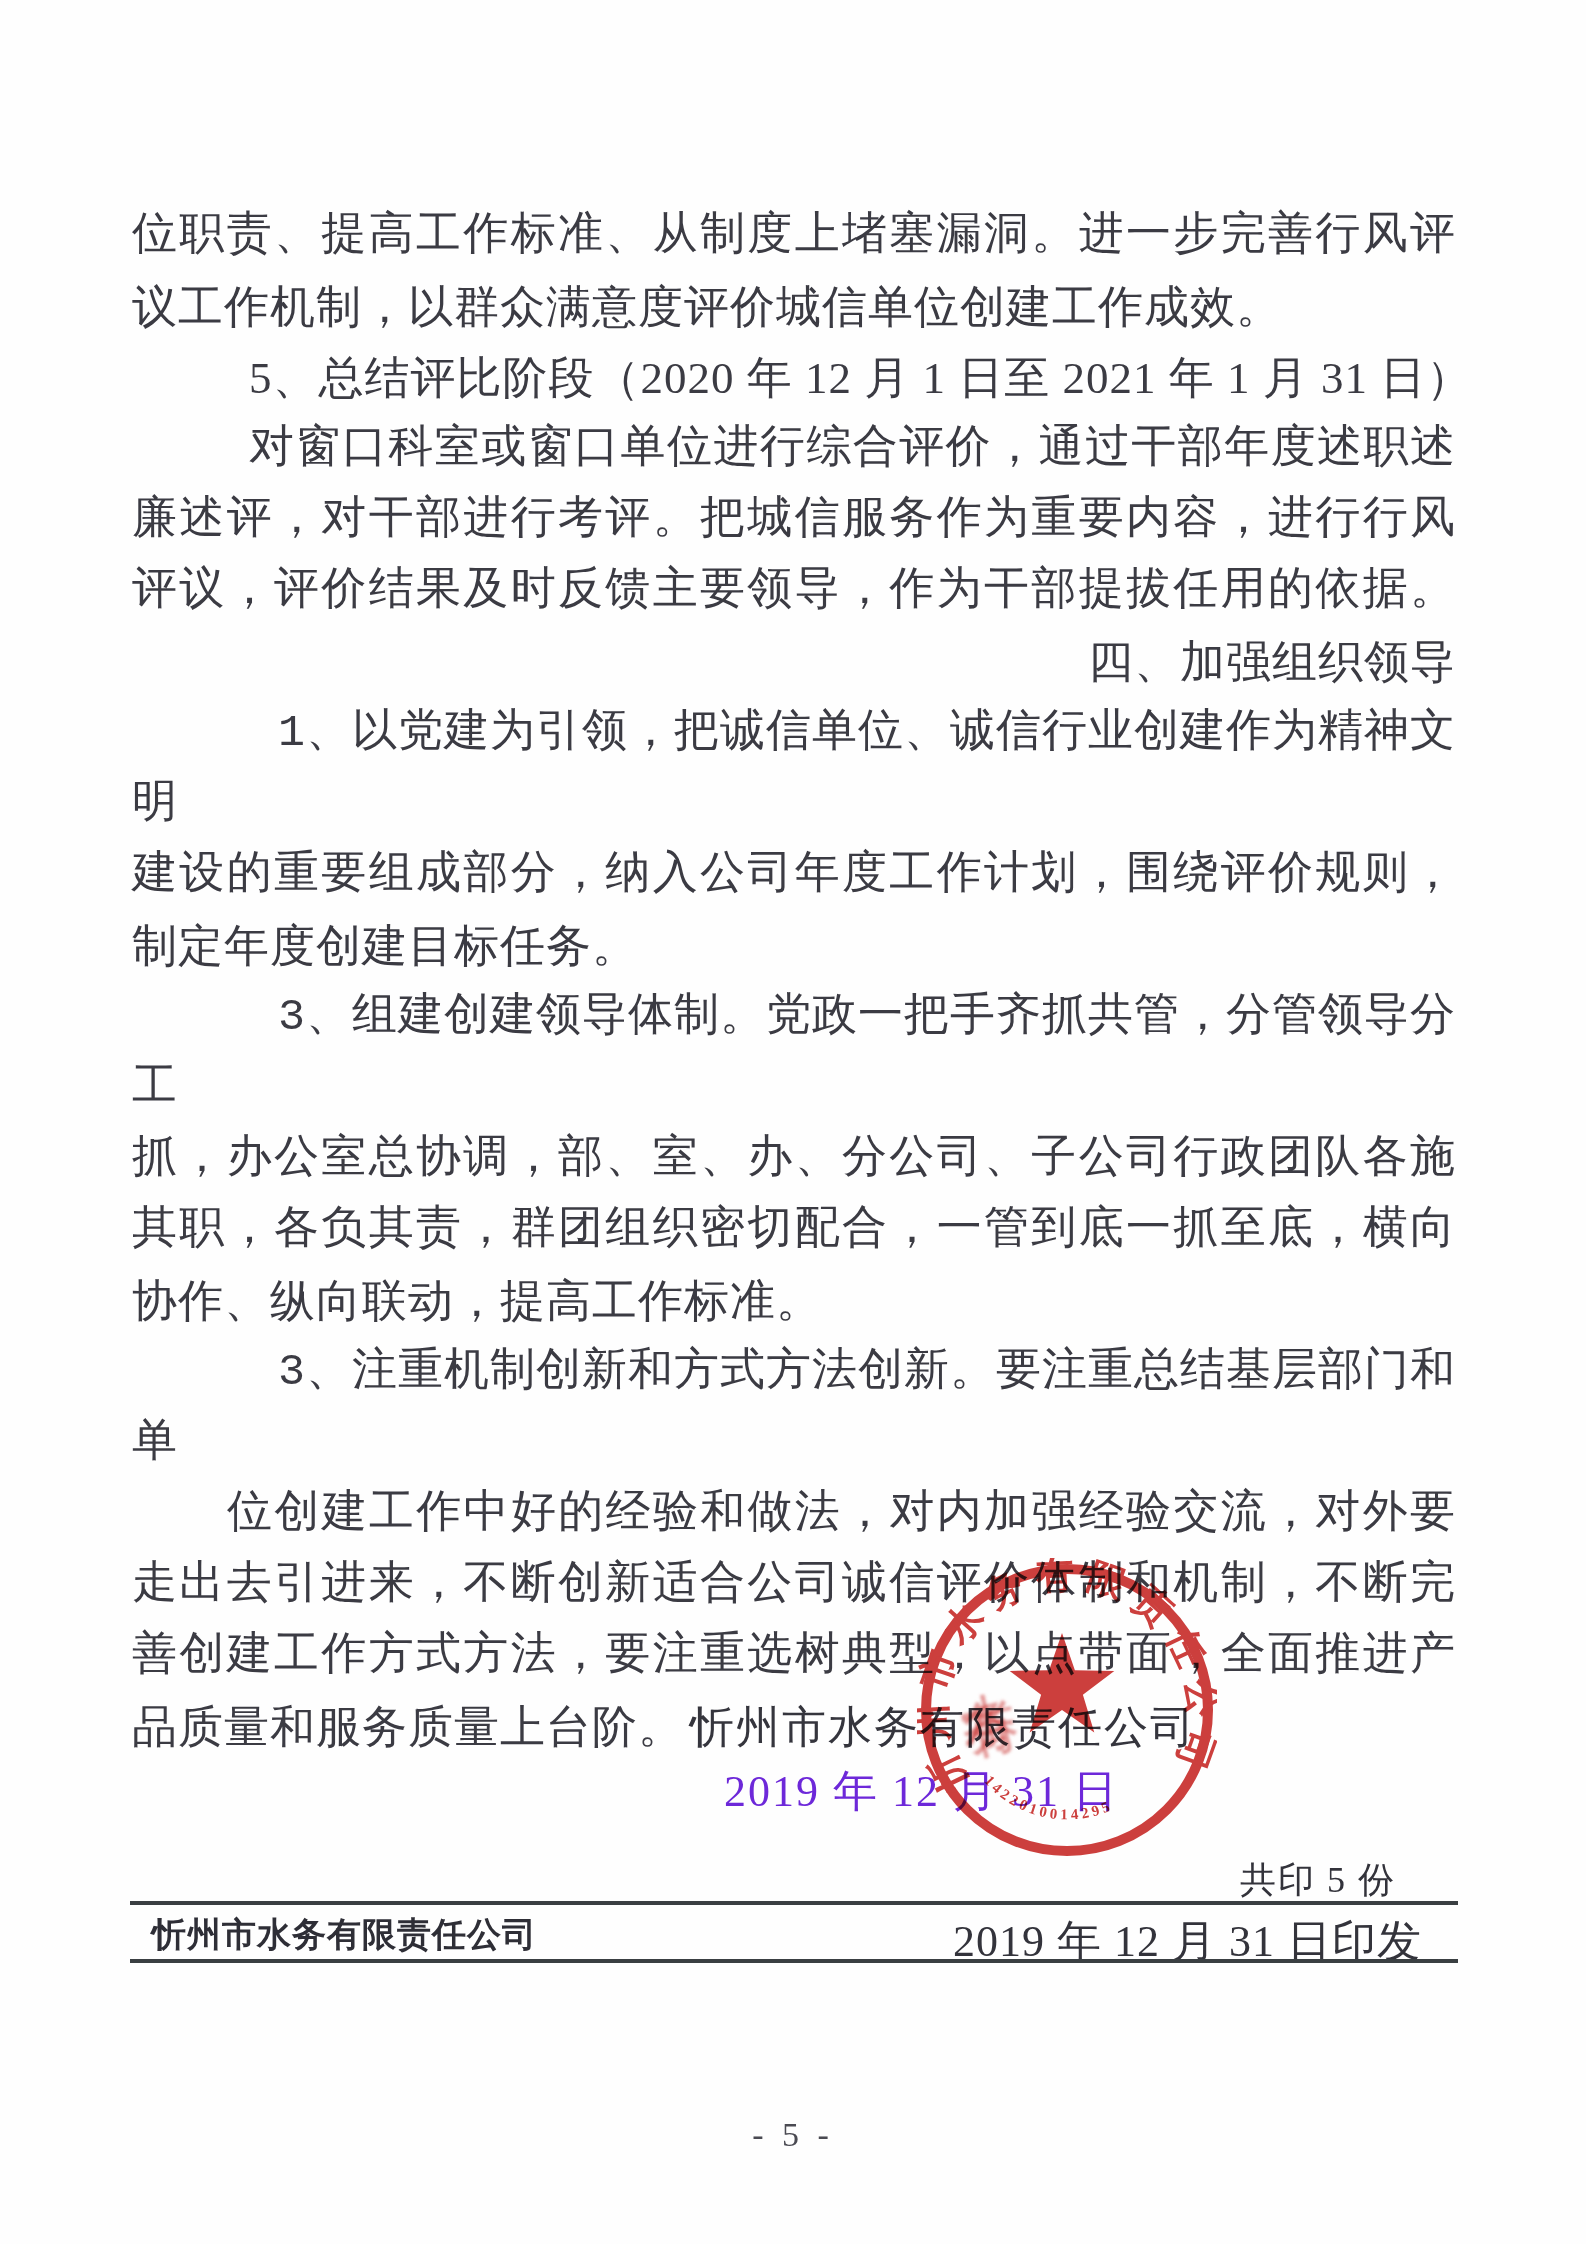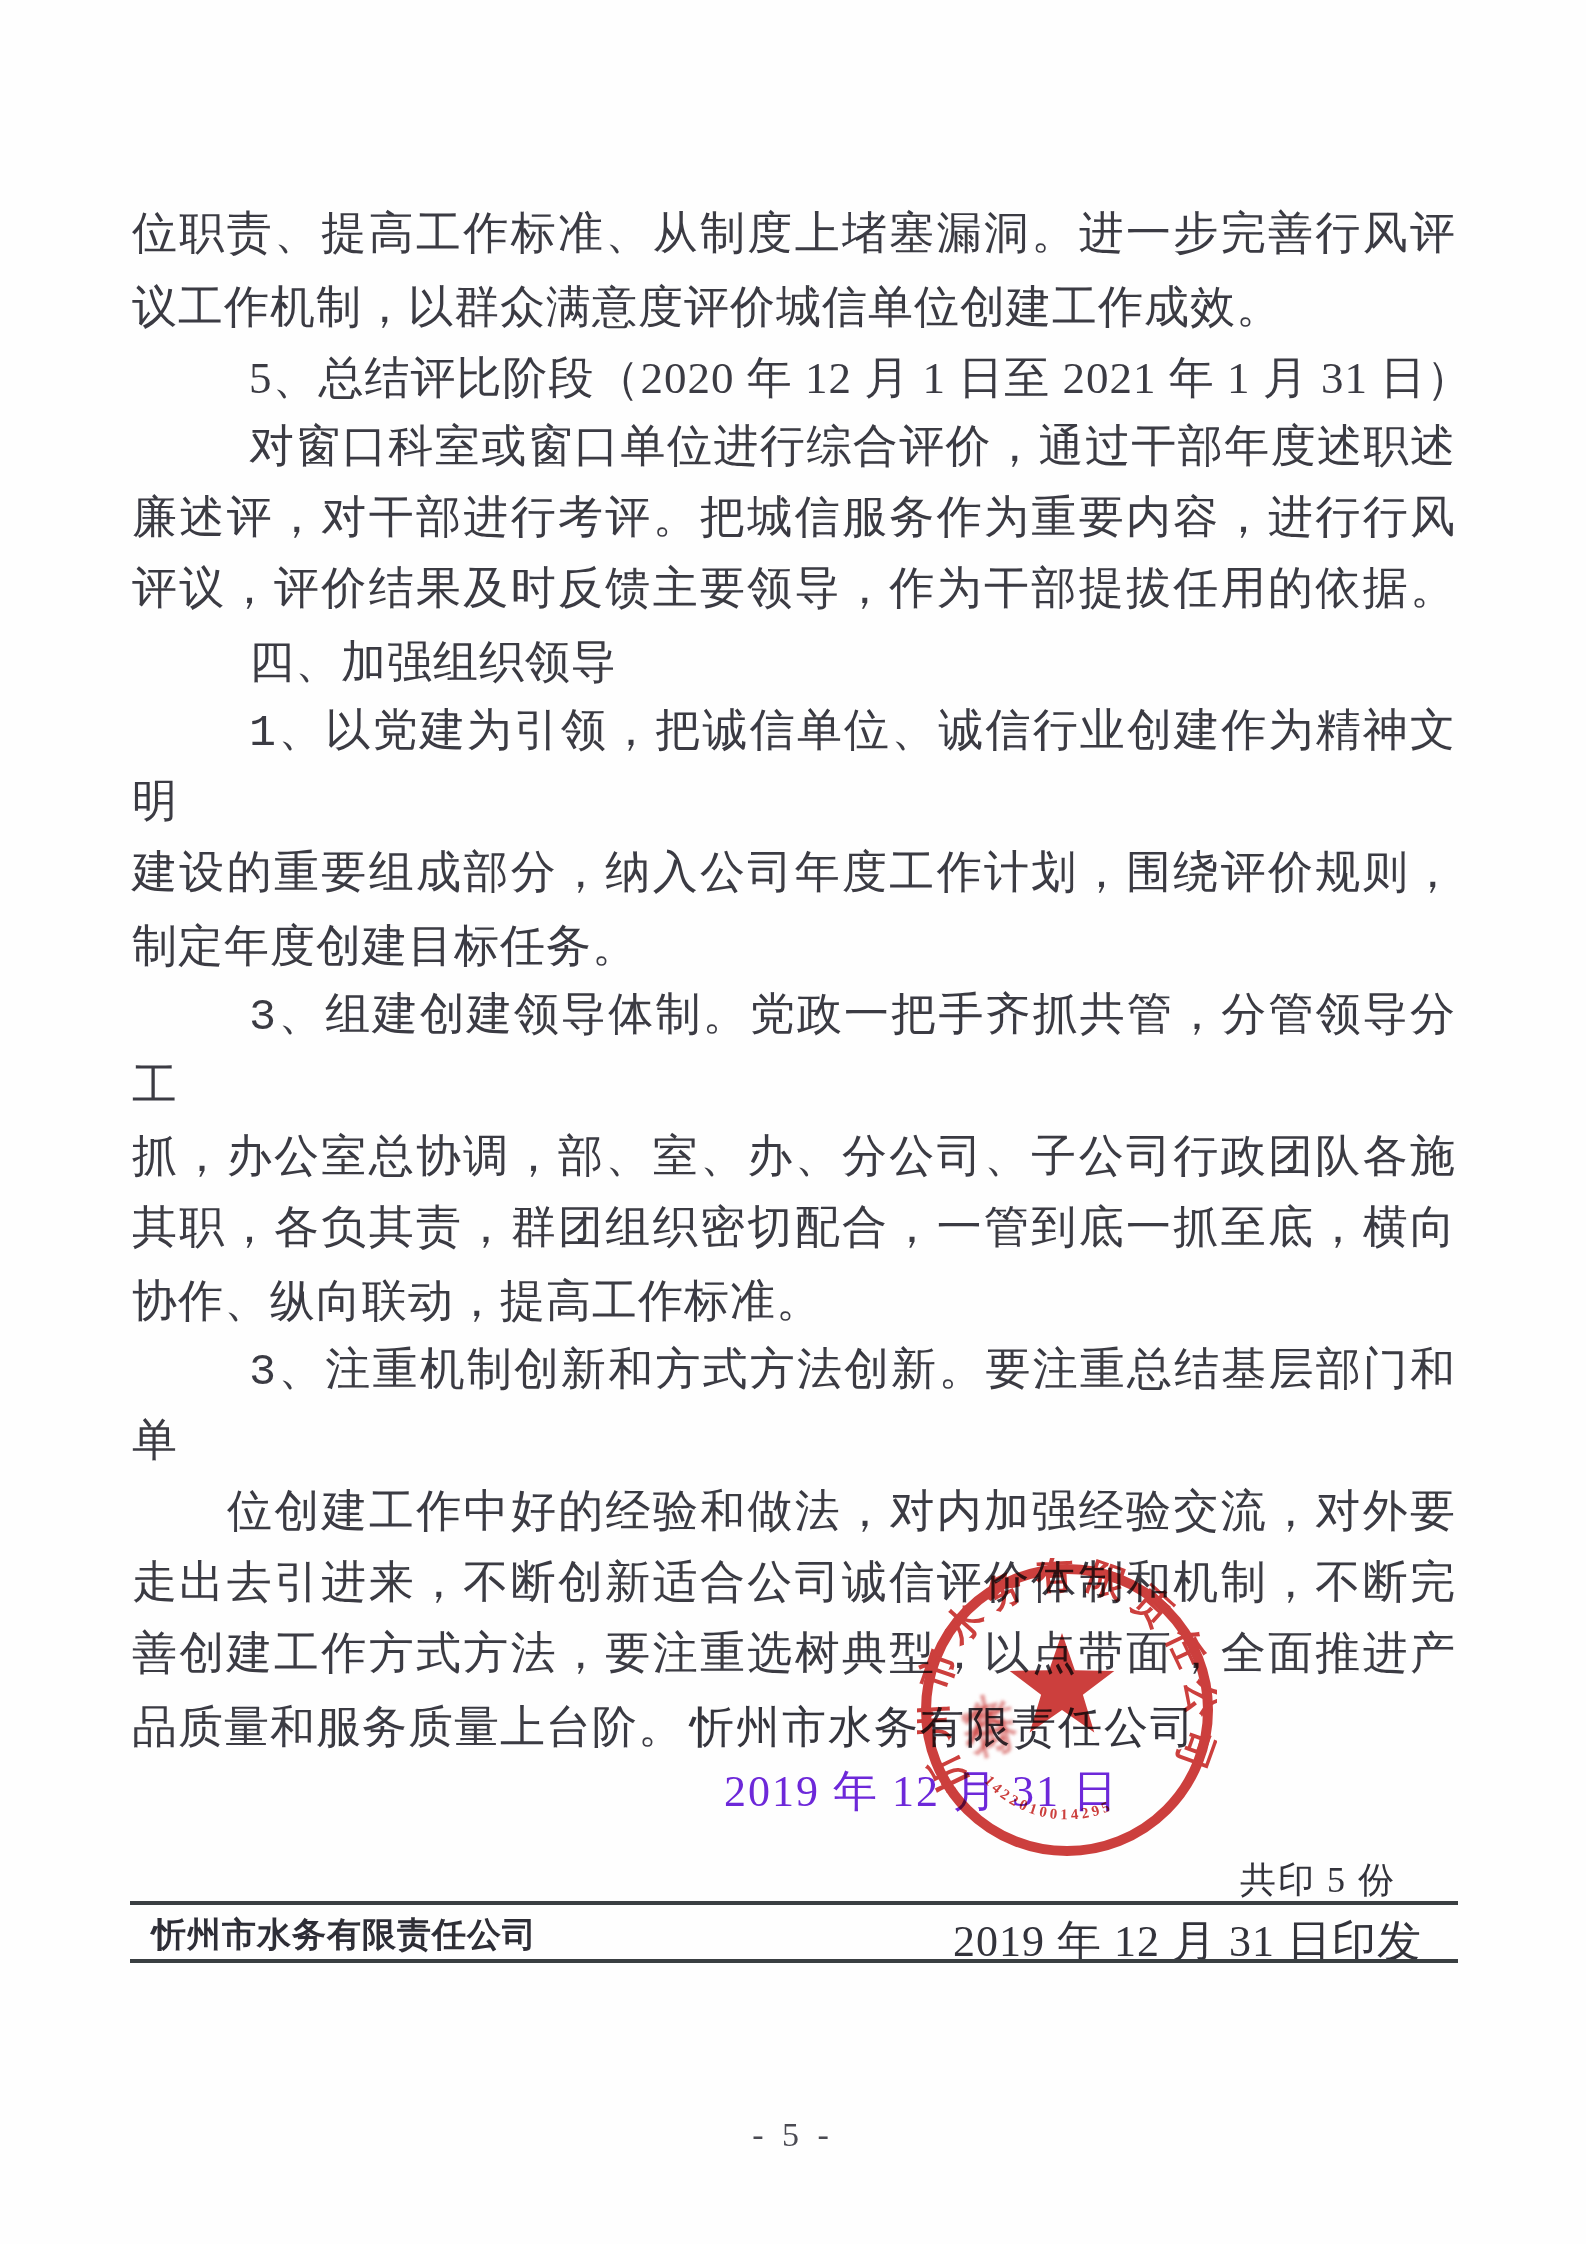--- a/index.html
+++ b/index.html
@@ -11,21 +11,21 @@
   
   .body-text{
     position:absolute;left:132px;top:201px;width:1324px;
     font-size:45px;line-height:71px;letter-spacing:1px;color:#3b3b43;
   }
   .line{white-space:nowrap;}
   .line.fill{
     white-space:normal;
     text-align:justify;text-align-last:justify;text-justify:inter-character;font-family:Liberation Mono, monospace;
   }
-  .line.indent{text-indent:117px;}
+  .line.indent{text-indent:117px;text-align:right;}
   .line.indent-sm{text-indent:95px;}
   
   .sig-company{position:absolute;left:690px;top:1698px;font-size:44px;letter-spacing:2px;color:#35353d;white-space:nowrap;}
   .sig-date{position:absolute;left:716px;top:1762px;font-size:44px;letter-spacing:2px;color:#6d28d9;white-space:nowrap;margin-left:8px;}
   
   .seal-svg{position:absolute;left:917px;top:1558px;mix-blend-mode:multiply;opacity:.93;}
   .seal-smear{
     position:absolute;left:935px;top:1650px;writing-mode:vertical-rl;
     font-size:56px;color:rgba(201,48,46,.5);transform:rotate(-14deg);
     filter:blur(1.6px);letter-spacing:6px;mix-blend-mode:multiply;white-space:nowrap;

